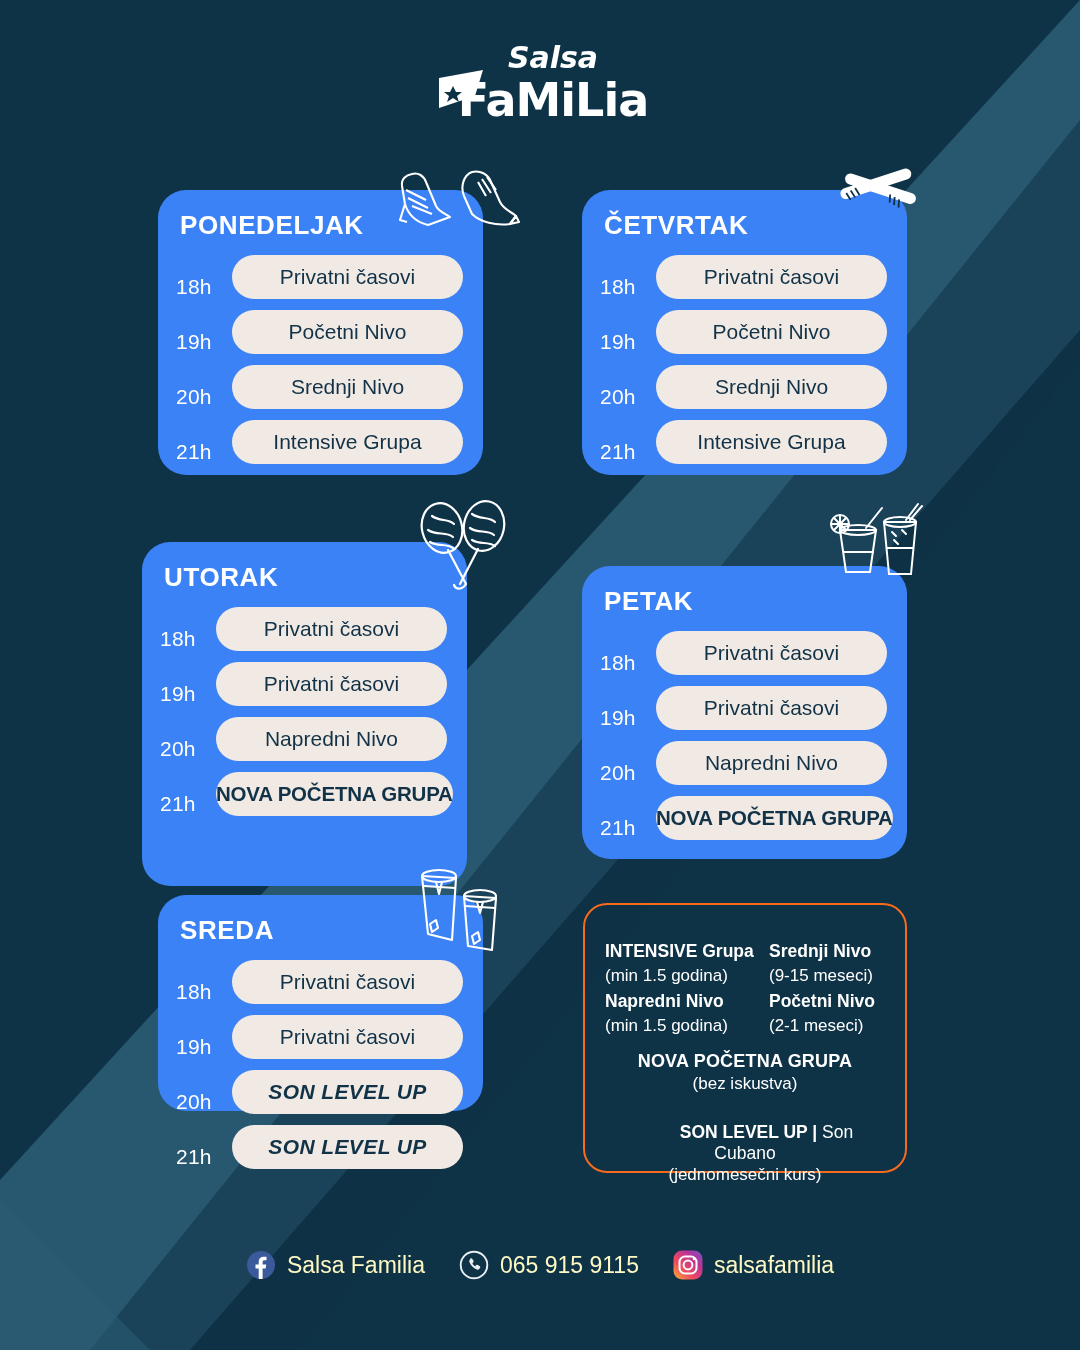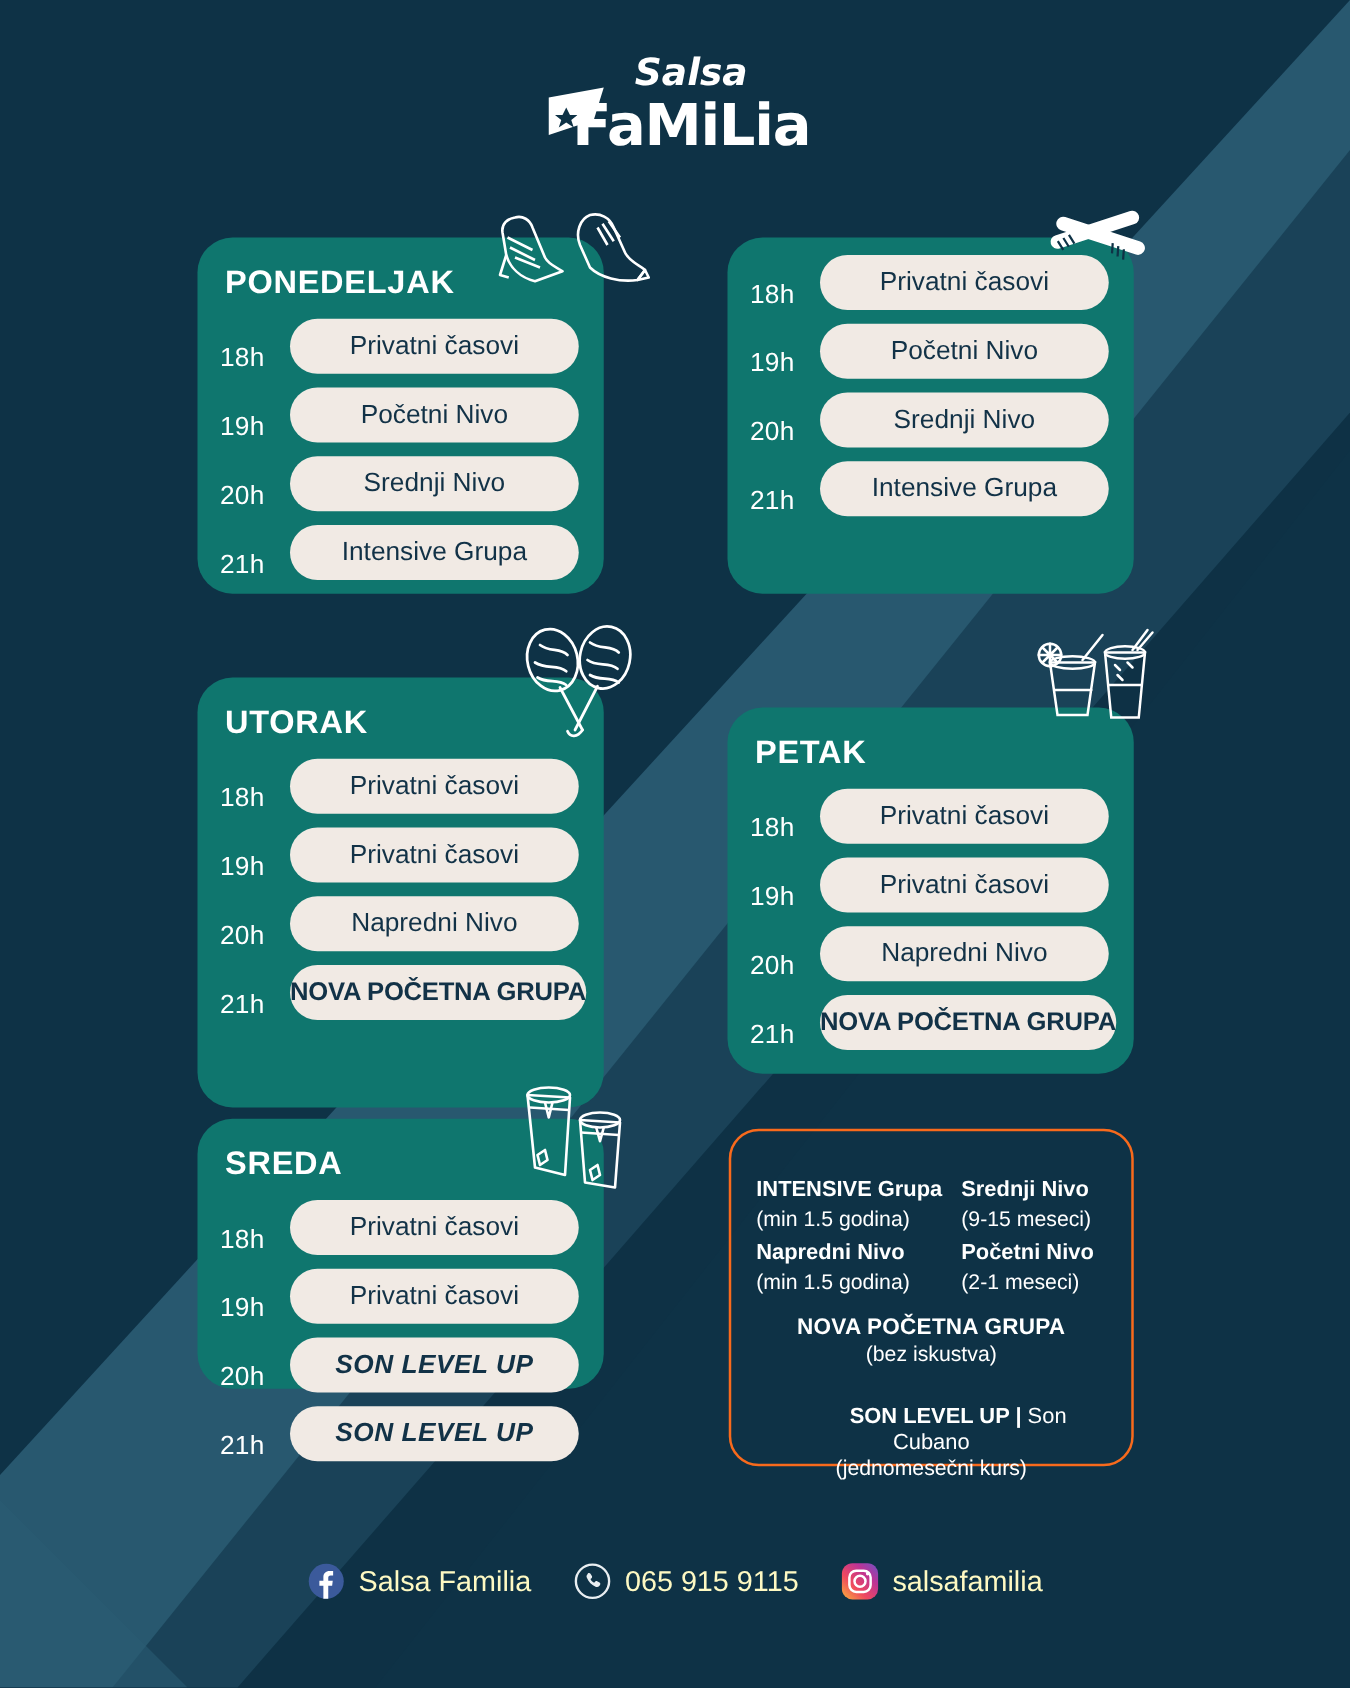--- a/index.html
+++ b/index.html
@@ -19,21 +19,21 @@
 
   
   .logo-wrap {
     position: absolute; top: 34px; left: 0; width: 1080px;
     display: flex; justify-content: center; z-index: 5;
   }
 
   
   .card {
     position: absolute;
-    background: #0f766e;
+    background: #3b82f6;
     border-radius: 28px;
     z-index: 3;
   }
   .card-icon {
     position: absolute;
     z-index: 4;
     pointer-events: none;
   }
   .day-title {
     color: #ffffff;
@@ -184,20 +184,21 @@
     <path d="M14 28 L34 38 M16 36 L36 46 M20 44 L40 52"></path>
     <path d="M13 42 L8 58 L15 60"></path>
 
     <path d="M80 10 C88 8 96 12 99 20 L108 40 C112 48 120 50 124 54 L118 62 C104 64 88 60 80 52 L72 34 C68 24 72 13 80 10 Z"></path>
     <path d="M86 20 L94 34 M90 17 L99 31 M95 15 L104 28"></path>
     <path d="M118 62 L124 54 L127 60 Z"></path>
   </svg>
 </div>
 
 <div class="card" style="left:582px; top:190px; width:325px; height:285px;">
+  <div class="day-title">ČETVRTAK</div>
   <div class="rows">
     <div class="row">
       <div class="time">18h</div>
       <div class="pill">Privatni časovi</div>
     </div>
     <div class="row">
       <div class="time">19h</div>
       <div class="pill">Početni Nivo</div>
     </div>
     <div class="row">
@@ -214,21 +215,21 @@
   <svg width="100" height="64" viewBox="0 0 100 64" xmlns="http://www.w3.org/2000/svg" fill="none" stroke="#ffffff" stroke-width="2">
     <rect x="6" y="26" width="74" height="11" rx="5.5" transform="rotate(-18 6 26)" fill="#ffffff" stroke="none"></rect>
     <rect x="14" y="8" width="74" height="11" rx="5.5" transform="rotate(18 14 8)" fill="#ffffff" stroke="none"></rect>
     <g stroke="#0e3246" stroke-width="1.8">
       <path d="M12 31 L14 39 M17 30 L19 38 M22 29 L24 37" transform="rotate(-18 6 26)"></path>
       <path d="M62 16 L64 24 M67 17 L69 25 M72 18 L74 26" transform="rotate(18 14 8)"></path>
     </g>
   </svg>
 </div>
 
-<div class="card" style="left:158px; top:542px; width:325px; height:344px;">
+<div class="card" style="left:142px; top:542px; width:325px; height:344px;">
   <div class="day-title">UTORAK</div>
   <div class="rows">
     <div class="row">
       <div class="time">18h</div>
       <div class="pill">Privatni časovi</div>
     </div>
     <div class="row">
       <div class="time">19h</div>
       <div class="pill">Privatni časovi</div>
     </div>

